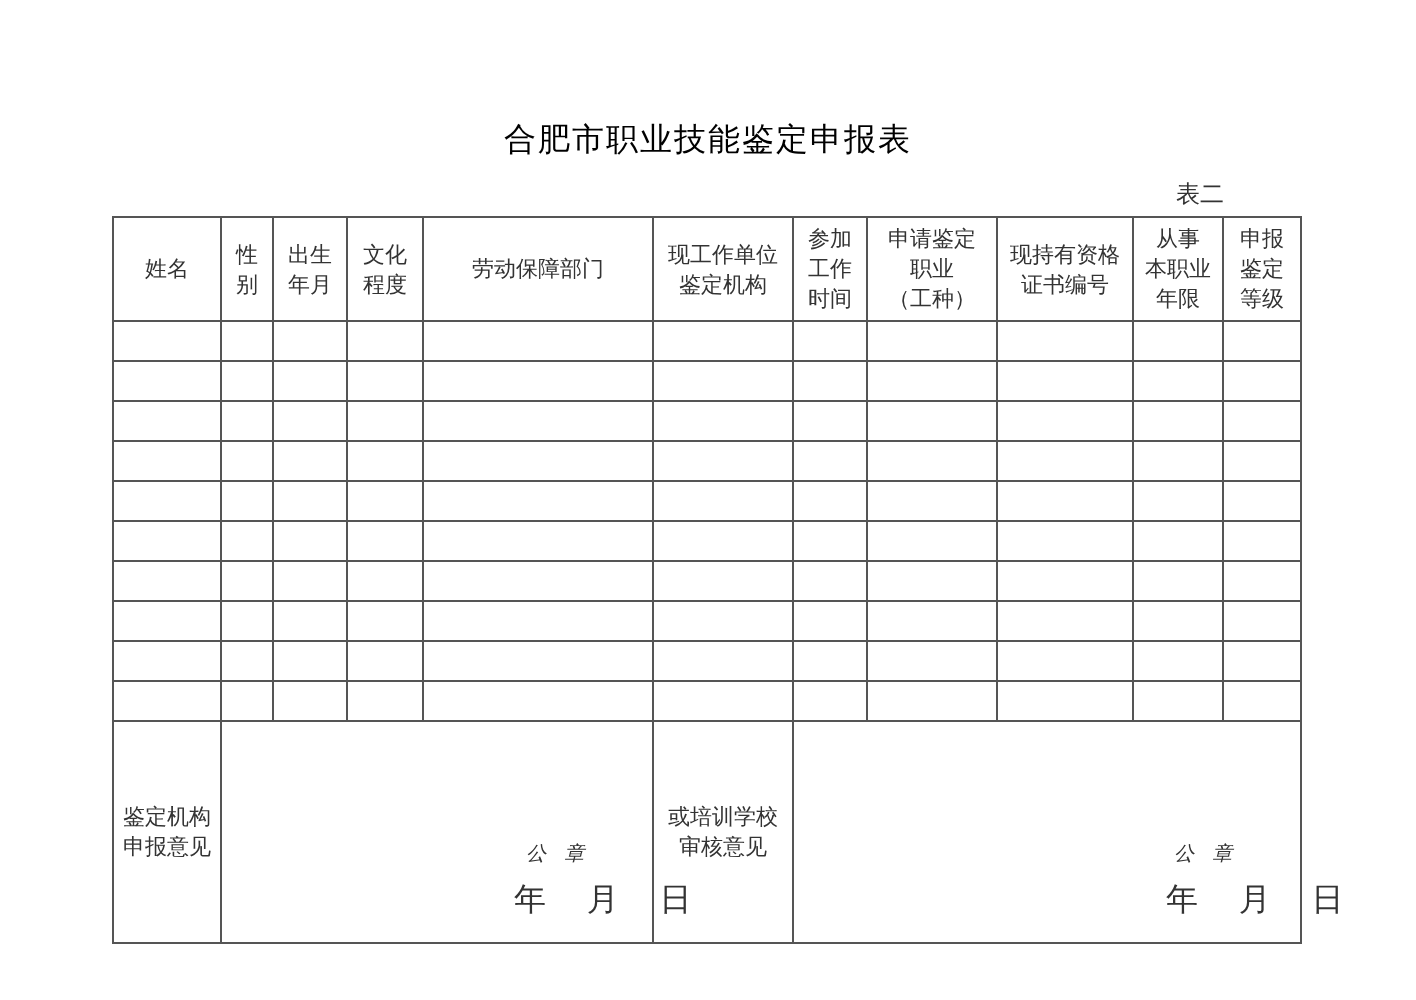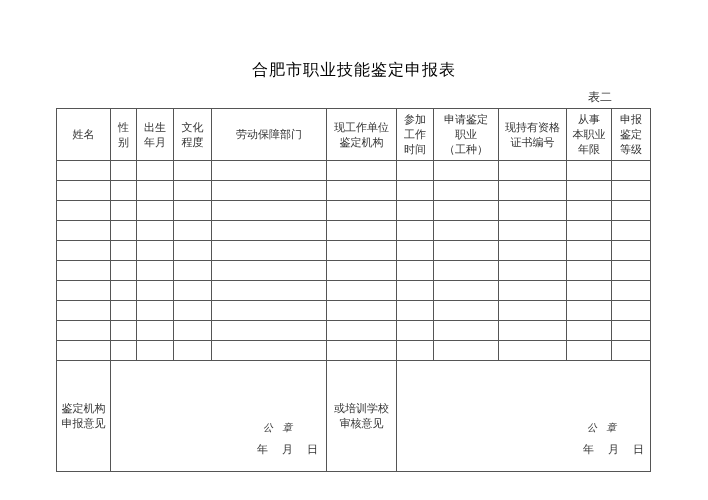--- a/index.html
+++ b/index.html
@@ -28,21 +28,21 @@
   }
   tr.header td { height: 51px; }
   tr.data td { height: 19px; }
   tr.footer td { height: 80px; position: relative; }
   .footer-label { font-size: 10px; line-height: 15px; }
   .sign-area { position: relative; height: 80px; }
   .seal {
     position: absolute; font-size: 10px; letter-spacing: 3px; top: 44px; font-style: italic;
   }
   .date {
-    position: absolute; font-size: 11px; top: 66px; white-space: pre;
+    position: absolute; font-size: 16px; top: 66px; white-space: pre;
   }
 </style>
 </head>
 <body>
 
 <div class="title">合肥市职业技能鉴定申报表</div>
 <div class="form-no">表二</div>
 
 <table class="form">
   <colgroup>

